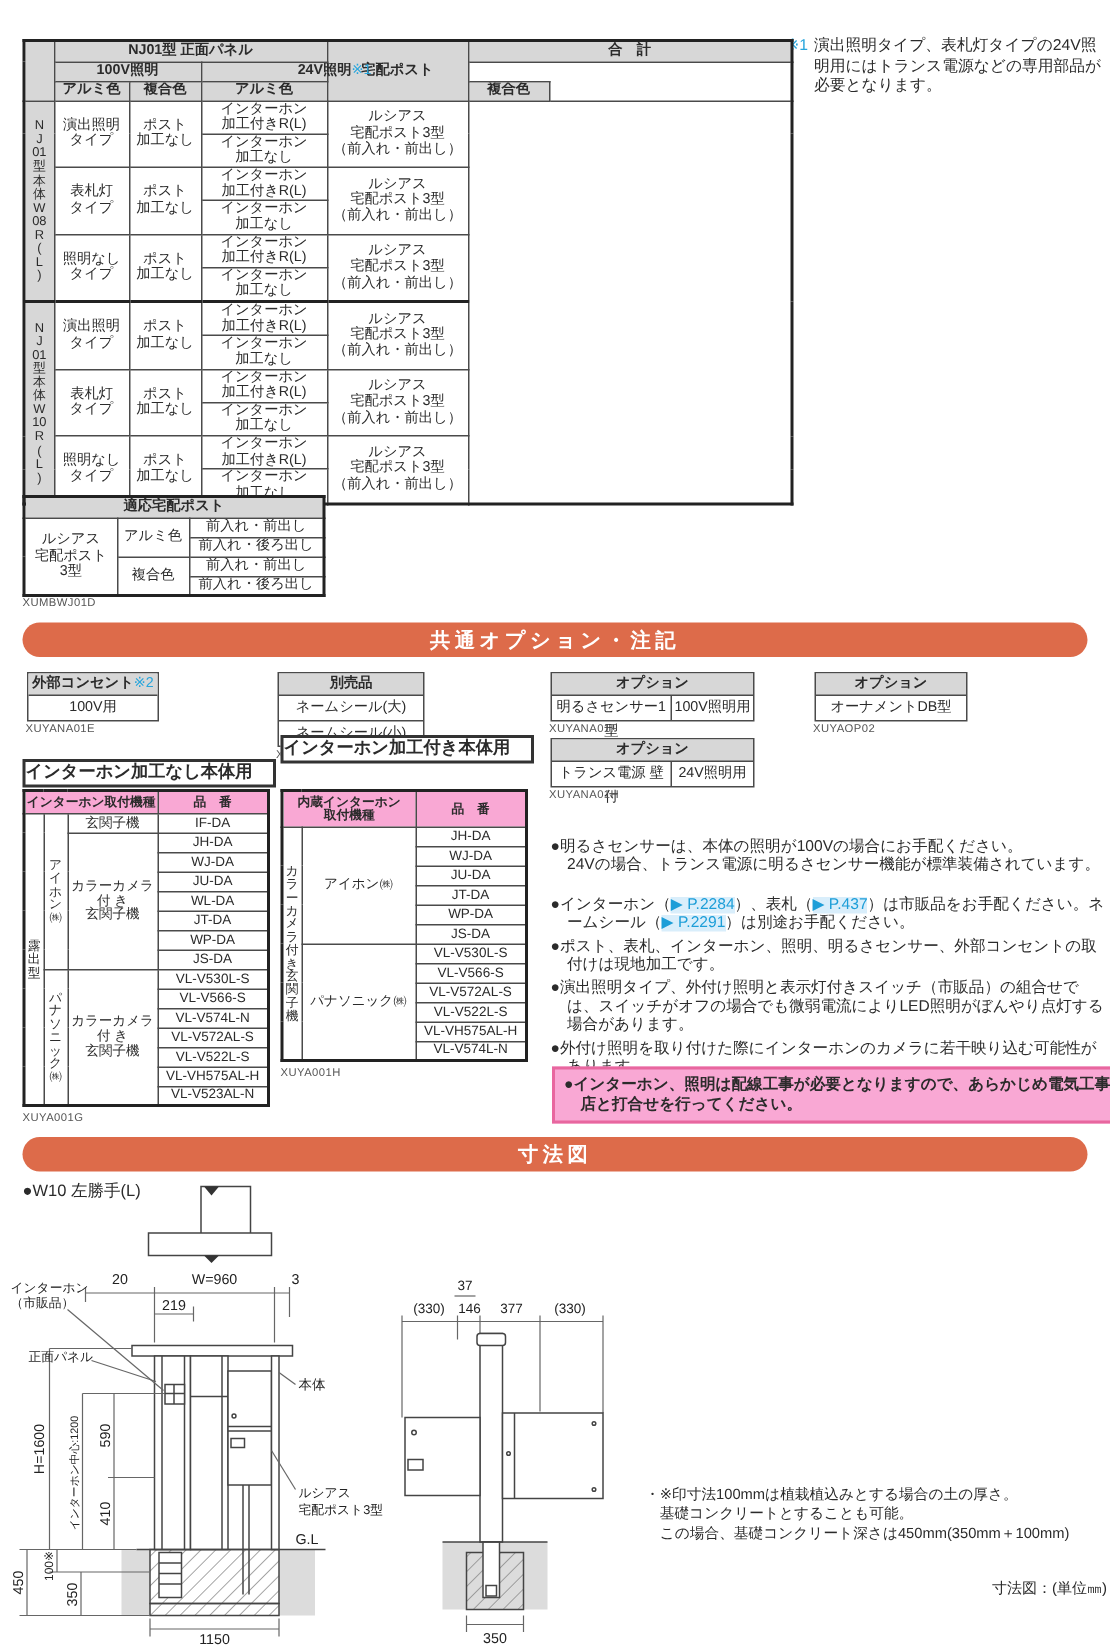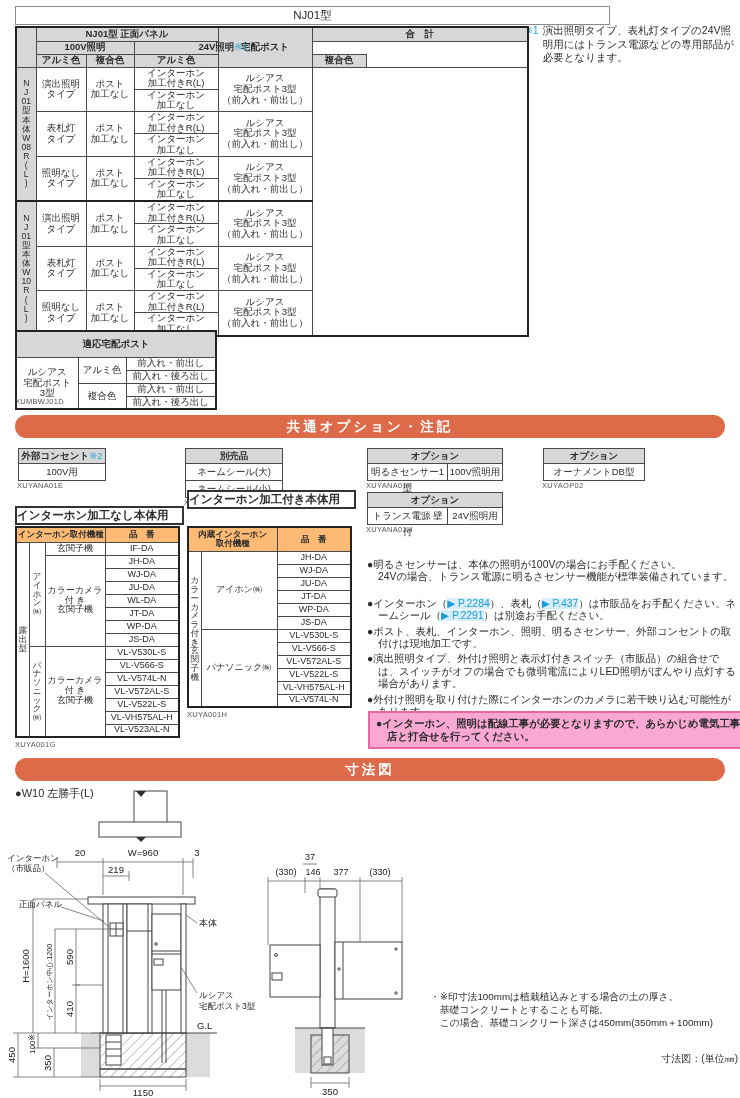--- a/index.html
+++ b/index.html
@@ -33,21 +33,21 @@
   .orow{height:16px;line-height:16px;border-bottom:1px solid #4a4a4a;}
   .obox .orow:last-child{border-bottom:none;}
   .split{display:flex;}
   .sl{border-right:1px solid #4a4a4a;}
   .sr{flex:1;}
   .sect{border:2px solid #333;height:15px;line-height:15px;text-align:left;font-weight:bold;
         font-size:11.5px;background:#fff;}
   
   .ipt{border:2px solid #222;}
   .ipt td{border:1px solid #4a4a4a;font-size:9px;line-height:1.1;}
-  .ipt .hdr{background:#fdba74;font-weight:bold;font-size:8.5px;}
+  .ipt .hdr{background:#f9a8d4;font-weight:bold;font-size:8.5px;}
   .ipt .vc{font-size:8.5px;line-height:1.03;}
   
   .bullets{left:351px;top:559px;width:389px;font-size:10.4px;line-height:12.4px;}
   .bullet{padding-left:27px;text-indent:-11px;margin-bottom:3px;white-space:pre-line;}
   .gap{margin-bottom:14px;}
   .plink{color:#1d9ed8;background:#d9eefb;}
   .warn{left:368px;top:711px;width:369px;border:2px solid #e8679f;background:#f9a8d4;
         padding:4px 6px;font-size:10.4px;line-height:13px;font-weight:bold;}
   .warn div{padding-left:11px;text-indent:-11px;}
   
@@ -56,21 +56,20 @@
   .unit{left:555px;top:1052px;width:183px;text-align:right;font-size:10px;}
   svg .ln{stroke:#444;stroke-width:1;fill:none;}
   svg .thin{stroke:#666;stroke-width:.8;fill:none;}
   svg text{fill:#222;}
 </style>
 </head>
 <body>
 
 <div class="page">
 
-  <div class="abs title-bar">NJ01型</div>
 
   <div class="abs top-note">
     <span class="bmark">※1</span>
     <span class="pre">演出照明タイプ、表札灯タイプの24V照
 明用にはトランス電源などの専用部品が
 必要となります。</span>
   </div>
 
   <table class="abs mt">
     <colgroup>
@@ -219,21 +218,21 @@
   </tbody>
     </table>
 
   <table class="abs tk">
     <colgroup>
         <col style="width:62px">
         <col style="width:48px">
         <col style="width:90px">
       </colgroup>
     <tbody>
-        <tr style="height:26px">
+        <tr style="height:14px">
           <td class="hdr" colspan="3">適応宅配ポスト</td>
         </tr>
     <tr style="height:13px">
       <td rowspan="4">ルシアス
 宅配ポスト
 3型</td>
       <td rowspan="2">アルミ色</td>
       <td>前入れ・前出し</td>
     </tr>
     <tr style="height:13px">

